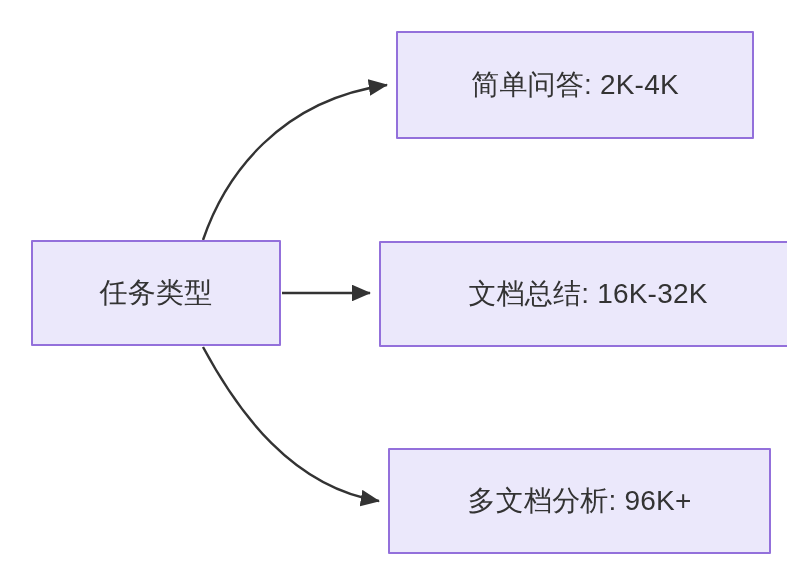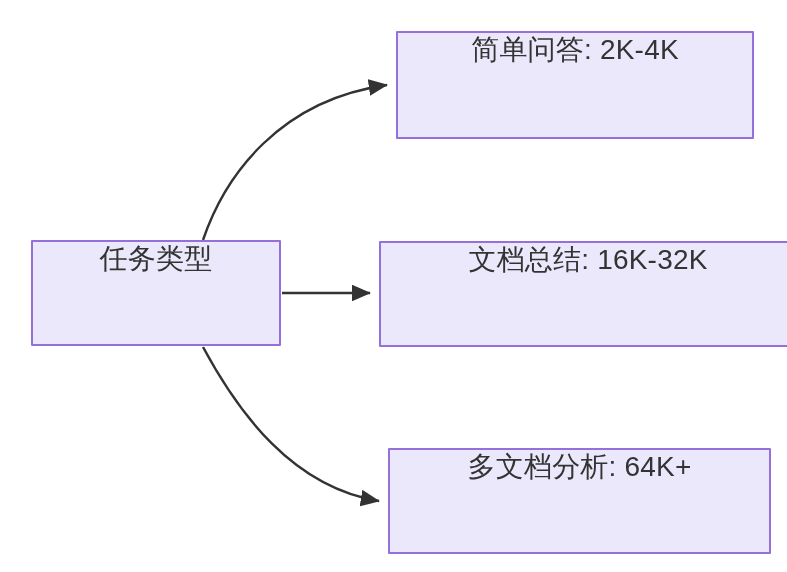--- a/index.html
+++ b/index.html
@@ -26,21 +26,21 @@
     height: 572px;
     pointer-events: none;
   }
   .node {
     position: absolute;
     box-sizing: border-box;
     background: #ebe8fb;
     border: 2px solid #9370db;
     border-radius: 1px;
     display: flex;
-    align-items: flex-start;
+    align-items: center;
     justify-content: center;
     z-index: 2;
   }
   .node-label {
     color: #333333;
     font-size: 28px;
     line-height: 1.2;
     letter-spacing: 0.2px;
     white-space: nowrap;
     text-align: center;
@@ -76,16 +76,16 @@
 
   <div class="node" id="node-simple-qa">
     <span class="node-label">简单问答: 2K-4K</span>
   </div>
 
   <div class="node" id="node-doc-sum">
     <span class="node-label">文档总结: 16K-32K</span>
   </div>
 
   <div class="node" id="node-multi-doc">
-    <span class="node-label">多文档分析: 64K+</span>
+    <span class="node-label">多文档分析: 96K+</span>
   </div>
 
 </div>
 
 </body></html>

